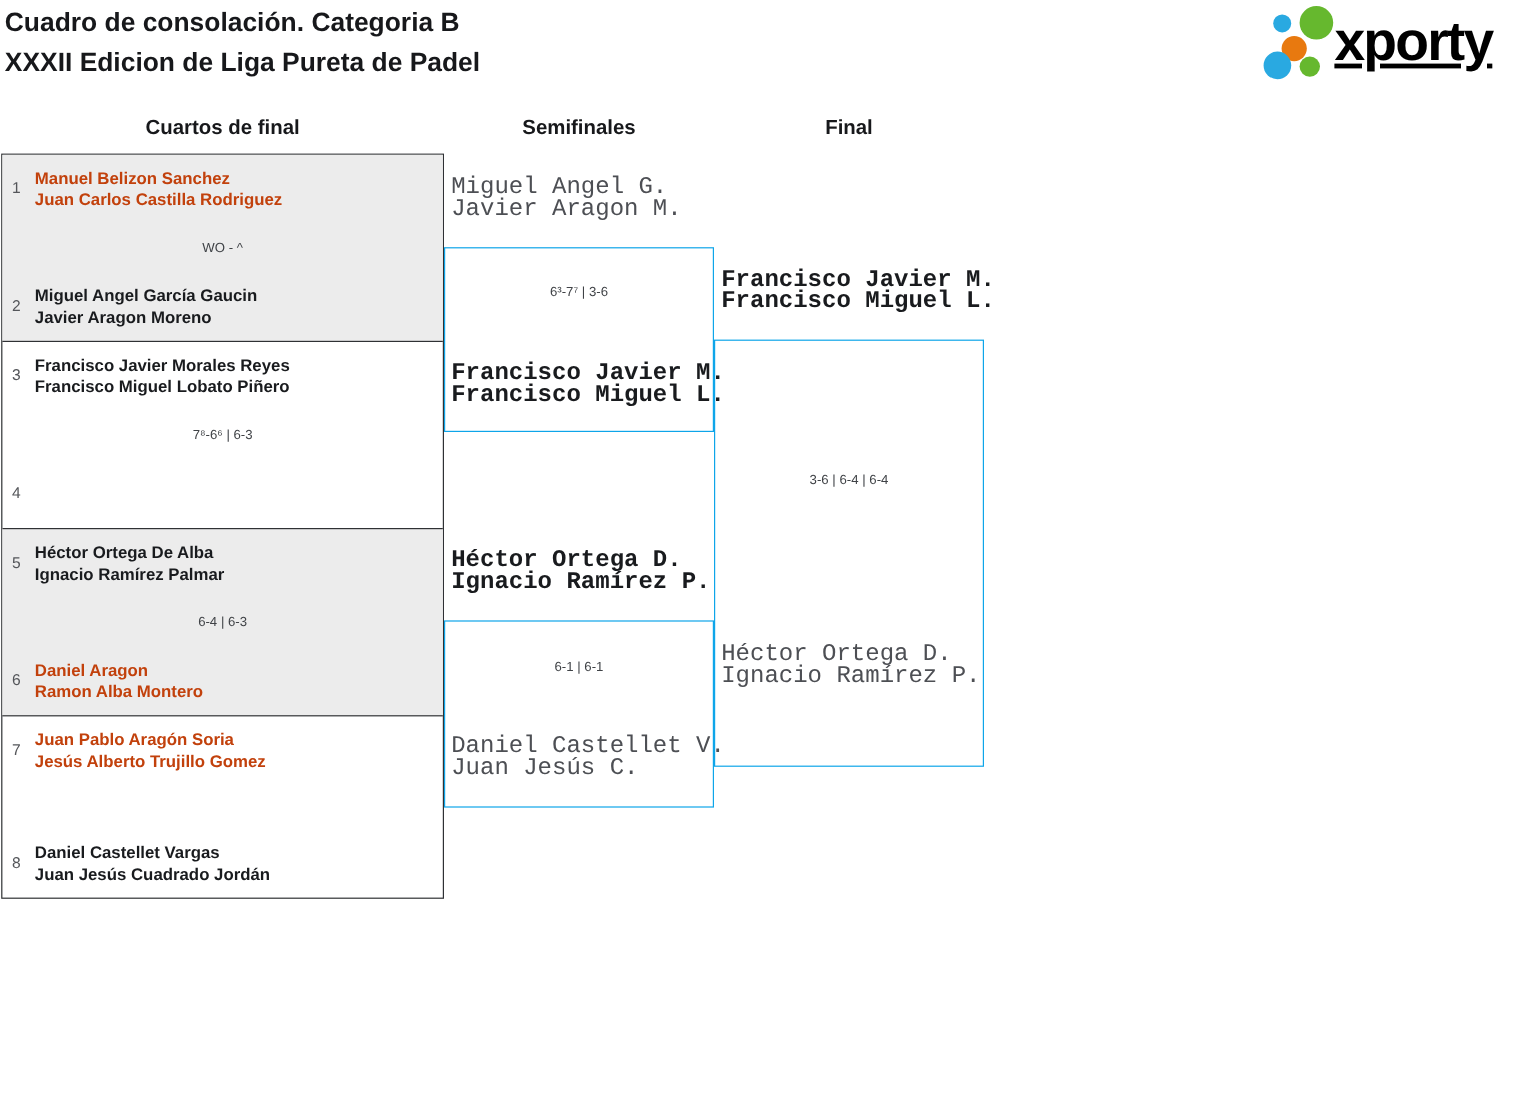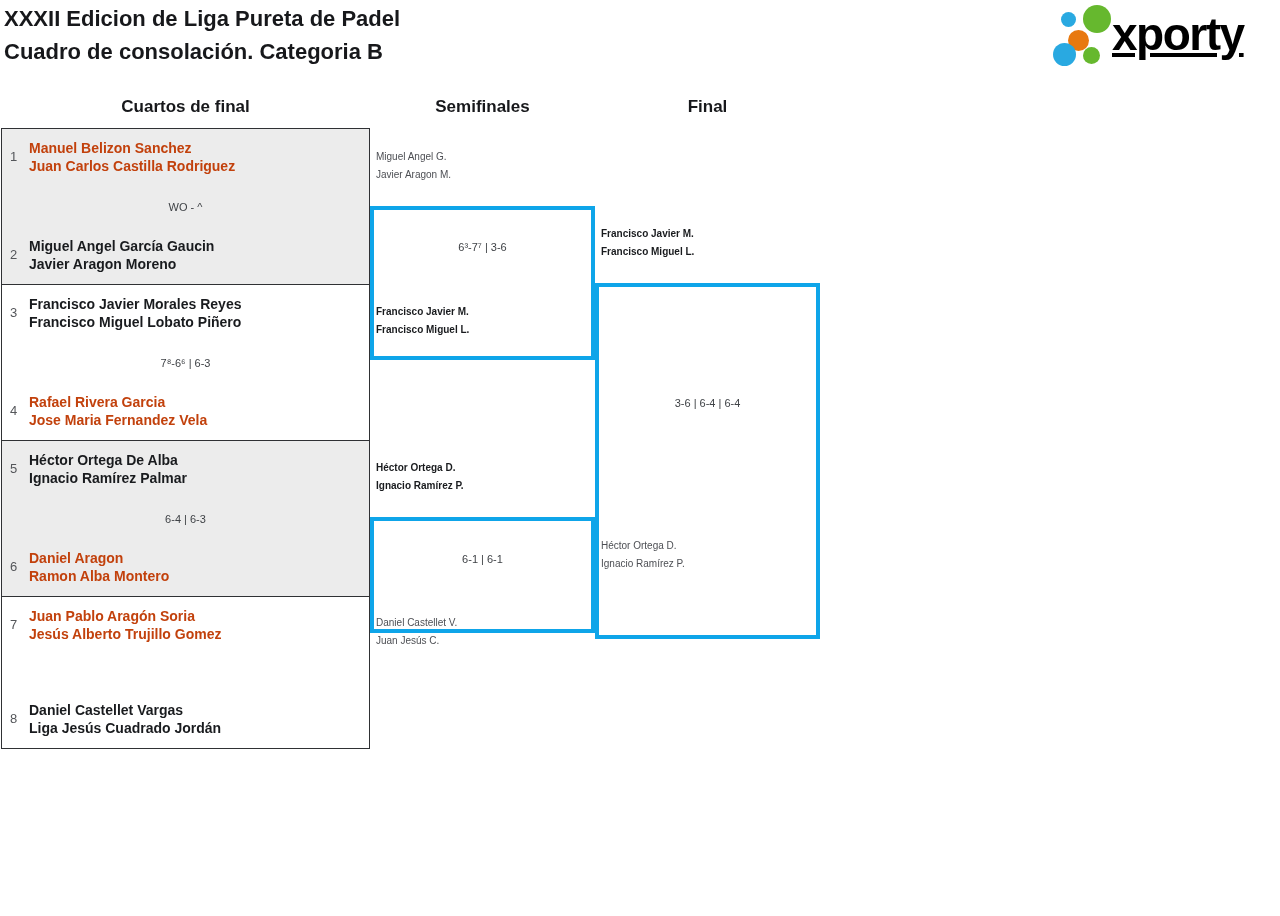--- a/index.html
+++ b/index.html
@@ -35,31 +35,31 @@
           color:#c2410c; white-space:nowrap; font-weight:700; }
   .team.t-top { top:10px; }
   .team.t-bot { bottom:11px; }
   .team.winner { font-weight:700; color:#191b1e; }
 
   .score { position:absolute; left:0; right:0; text-align:center; font-size:11px;
            line-height:18px; color:#3f4246; }
   .qf-row .score { top:69px; }
 
   
-  .box { position:absolute; border:4px solid #0ea5e9; background:transparent; }
+  .box { position:absolute; border:1px solid #0ea5e9; background:transparent; }
   .sf1-box { left:370px; top:206px; width:225px; height:154px; }
-  .sf2-box { left:370px; top:517px; width:225px; height:116px;text-decoration:underline; }
+  .sf2-box { left:370px; top:517px; width:225px; height:156px;text-decoration:underline; }
   .fi-box  { left:595px; top:283px; width:225px; height:356px; }
   .sf1-box .score { top:28px; }
   .sf2-box .score { top:29px; }
   .fi-box  .score { top:107px; }
 
   
-  .adv { position:absolute; font-size:10px; line-height:18px; color:#4d4f54;
-         white-space:nowrap; font-weight:400; }
+  .adv { position:absolute; font-size:20px; line-height:18px; color:#4d4f54;
+         white-space:nowrap; font-weight:400;font-family:Liberation Mono, monospace; }
   .adv.winner { font-weight:700; color:#191b1e; }
   .adv.sf1-top { left:376px; top:148px; }
   .adv.sf1-bot { left:376px; top:303px; }
   .adv.sf2-top { left:376px; top:459px; }
   .adv.sf2-bot { left:376px; top:614px; }
   .adv.fi-top  { left:601px; top:225px; }
   .adv.fi-bot  { left:601px; top:537px; }
 
   
   .dot { position:absolute; border-radius:50%; }
@@ -70,22 +70,22 @@
   .dot.d5 { left:1083px; top:47px; width:17px; height:17px; }
   .logo-text { position:absolute; left:1112px; top:8px; font-size:46px; font-weight:700;
                letter-spacing:-1.5px; line-height:52px; }
 </style>
 </head>
 <body>
 
 <div class="page">
 
   <div class="title">
+    <div>Cuadro de consolación. Categoria B</div>
     <div>XXXII Edicion de Liga Pureta de Padel</div>
-    <div>Cuadro de consolación. Categoria B</div>
   </div>
 
   <div>
     <span class="dot d1" style="background: rgb(41, 169, 225);"></span>
     <span class="dot d2" style="background: rgb(102, 184, 46);"></span>
     <span class="dot d3" style="background: rgb(232, 121, 15);"></span>
     <span class="dot d4" style="background: rgb(41, 169, 225);"></span>
     <span class="dot d5" style="background: rgb(102, 184, 46);"></span>
     <div class="logo-text" style="color: #000000; text-decoration: underline;">xporty</div>
   </div>
@@ -111,24 +111,20 @@
     </div>
 
     <div class="qf-row h2">
       <div class="seed s-top">3</div>
       <div class="team t-top winner">
         <div>Francisco Javier Morales Reyes</div>
         <div>Francisco Miguel Lobato Piñero</div>
       </div>
       <div class="score">7⁸-6⁶ | 6-3</div>
       <div class="seed s-bot">4</div>
-      <div class="team t-bot">
-        <div>Rafael Rivera Garcia</div>
-        <div>Jose Maria Fernandez Vela</div>
-      </div>
     </div>
 
     <div class="qf-row h2 grey">
       <div class="seed s-top">5</div>
       <div class="team t-top winner">
         <div>Héctor Ortega De Alba</div>
         <div>Ignacio Ramírez Palmar</div>
       </div>
       <div class="score">6-4 | 6-3</div>
       <div class="seed s-bot">6</div>
@@ -140,21 +136,21 @@
 
     <div class="qf-row h4">
       <div class="seed s-top">7</div>
       <div class="team t-top">
         <div>Juan Pablo Aragón Soria</div>
         <div>Jesús Alberto Trujillo Gomez</div>
       </div>
       <div class="seed s-bot">8</div>
       <div class="team t-bot winner">
         <div>Daniel Castellet Vargas</div>
-        <div>Liga Jesús Cuadrado Jordán</div>
+        <div>Juan Jesús Cuadrado Jordán</div>
       </div>
     </div>
 
   </div>
 
   <div class="adv sf1-top">
     <div>Miguel Angel G.</div>
     <div>Javier Aragon M.</div>
   </div>
   <div class="box sf1-box">

